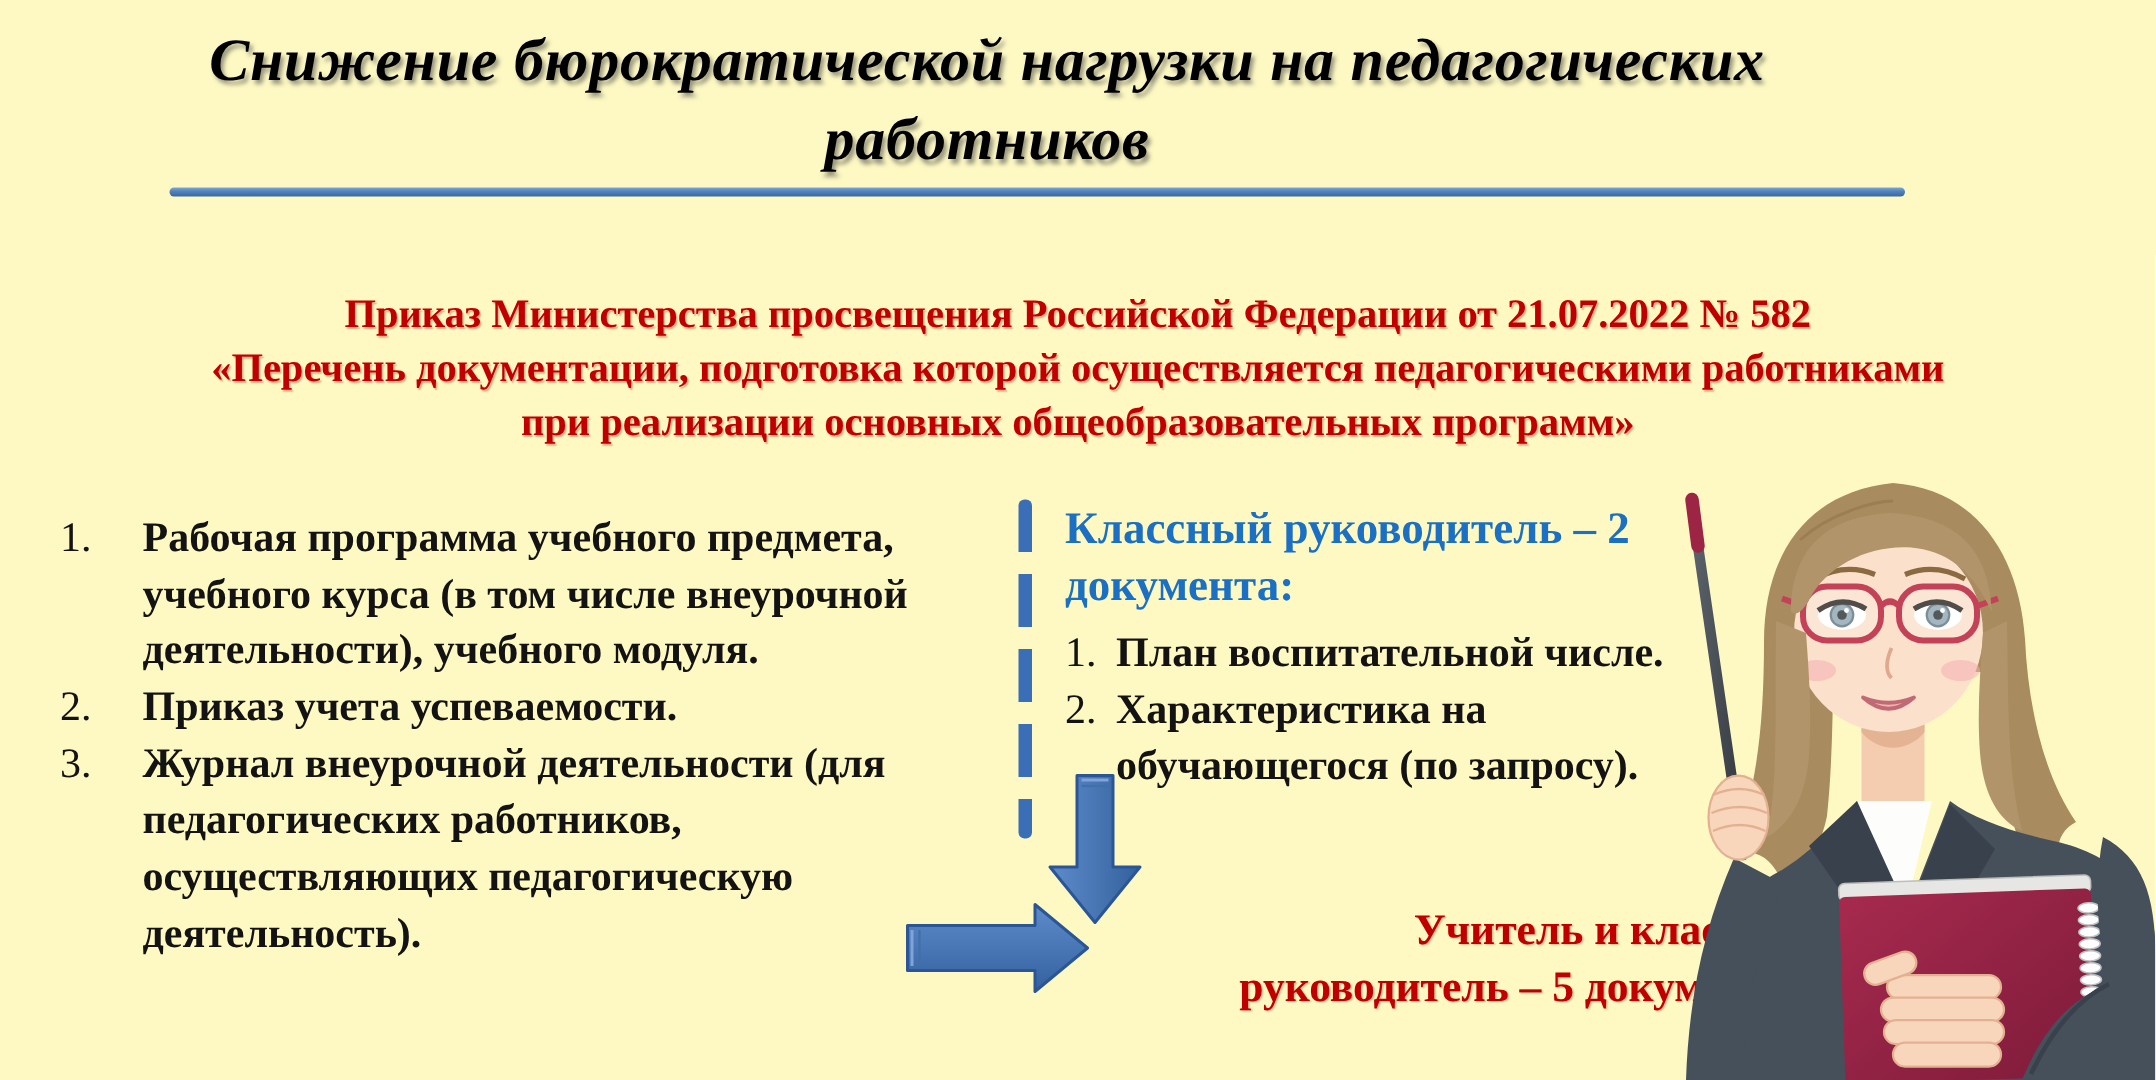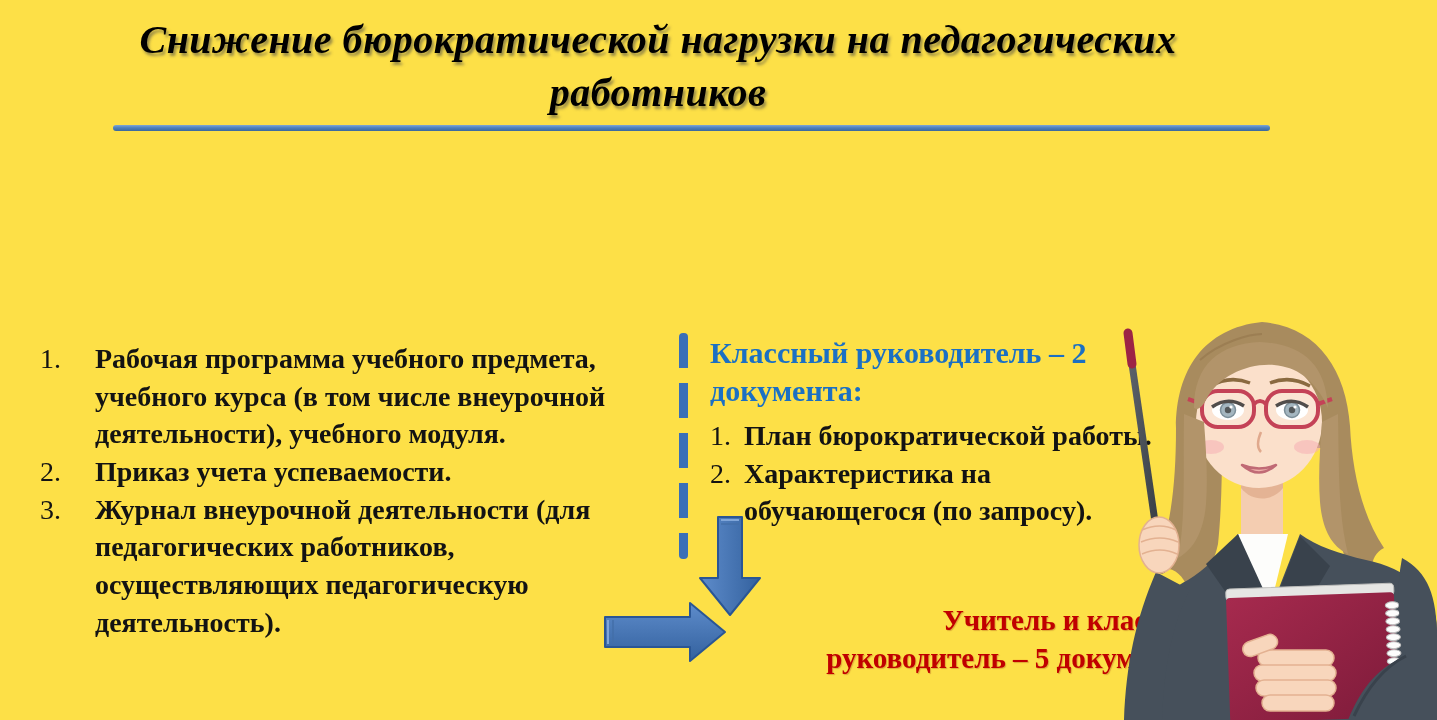--- a/index.html
+++ b/index.html
@@ -1,16 +1,16 @@
 <!DOCTYPE html>
 <html><head>
 <meta charset="utf-8">
 <style>
   html,body{margin:0;padding:0;background:#fff;}
-  .slide{position:relative;width:1437px;height:720px;background:#fde047;overflow:hidden;
+  .slide{position:relative;width:1437px;height:720px;background:#fef9c3;overflow:hidden;
          font-family:"Liberation Serif", serif;}
   .title{position:absolute;left:63px;top:14px;width:1190px;text-align:center;
          font-size:40px;font-weight:bold;font-style:italic;color:#000;
          line-height:1.32;white-space:pre-line;letter-spacing:.5px;
          text-shadow:2px 3px 3px rgba(70,70,70,.55);}
   .title-underline{position:absolute;left:113px;top:125px;width:1157px;height:6px;
          background:linear-gradient(180deg,#7fa7d4 0%,#4f81bd 45%,#3a689c 100%);
          border-radius:3px;}
   .decree{position:absolute;left:0;top:192px;width:1437px;text-align:center;
          color:#C00000;font-weight:bold;font-size:27px;line-height:1.33;
@@ -38,20 +38,23 @@
 </style>
 </head>
 <body>
 
 <div class="slide">
 
   <div class="title">Снижение бюрократической нагрузки на педагогических
 работников</div>
   <div class="title-underline"></div>
 
+  <div class="decree">Приказ Министерства просвещения Российской Федерации от 21.07.2022 № 582
+«Перечень документации, подготовка которой осуществляется педагогическими работниками
+при реализации основных общеобразовательных программ»</div>
 
   <div class="col col-left">
     <div class="doc-list">
       <div class="li">
         <span class="num">1.</span>
         <span class="txt">Рабочая программа учебного предмета,
 учебного курса (в том числе внеурочной
 деятельности), учебного модуля.</span>
       </div>
       <div class="li">
@@ -69,21 +72,21 @@
   </div>
 
   <div class="dash-line"></div>
 
   <div class="col col-right">
     <div class="col-heading">Классный руководитель – 2
 документа:</div>
     <div class="doc-list">
       <div class="li">
         <span class="num">1.</span>
-        <span class="txt">План бюрократической работы.</span>
+        <span class="txt">План воспитательной числе.</span>
       </div>
       <div class="li">
         <span class="num">2.</span>
         <span class="txt">Характеристика на
 обучающегося (по запросу).</span>
       </div>
     </div>
   </div>
 
   <svg class="arrow arrow-down" width="72" height="102" viewBox="0 0 72 102">

